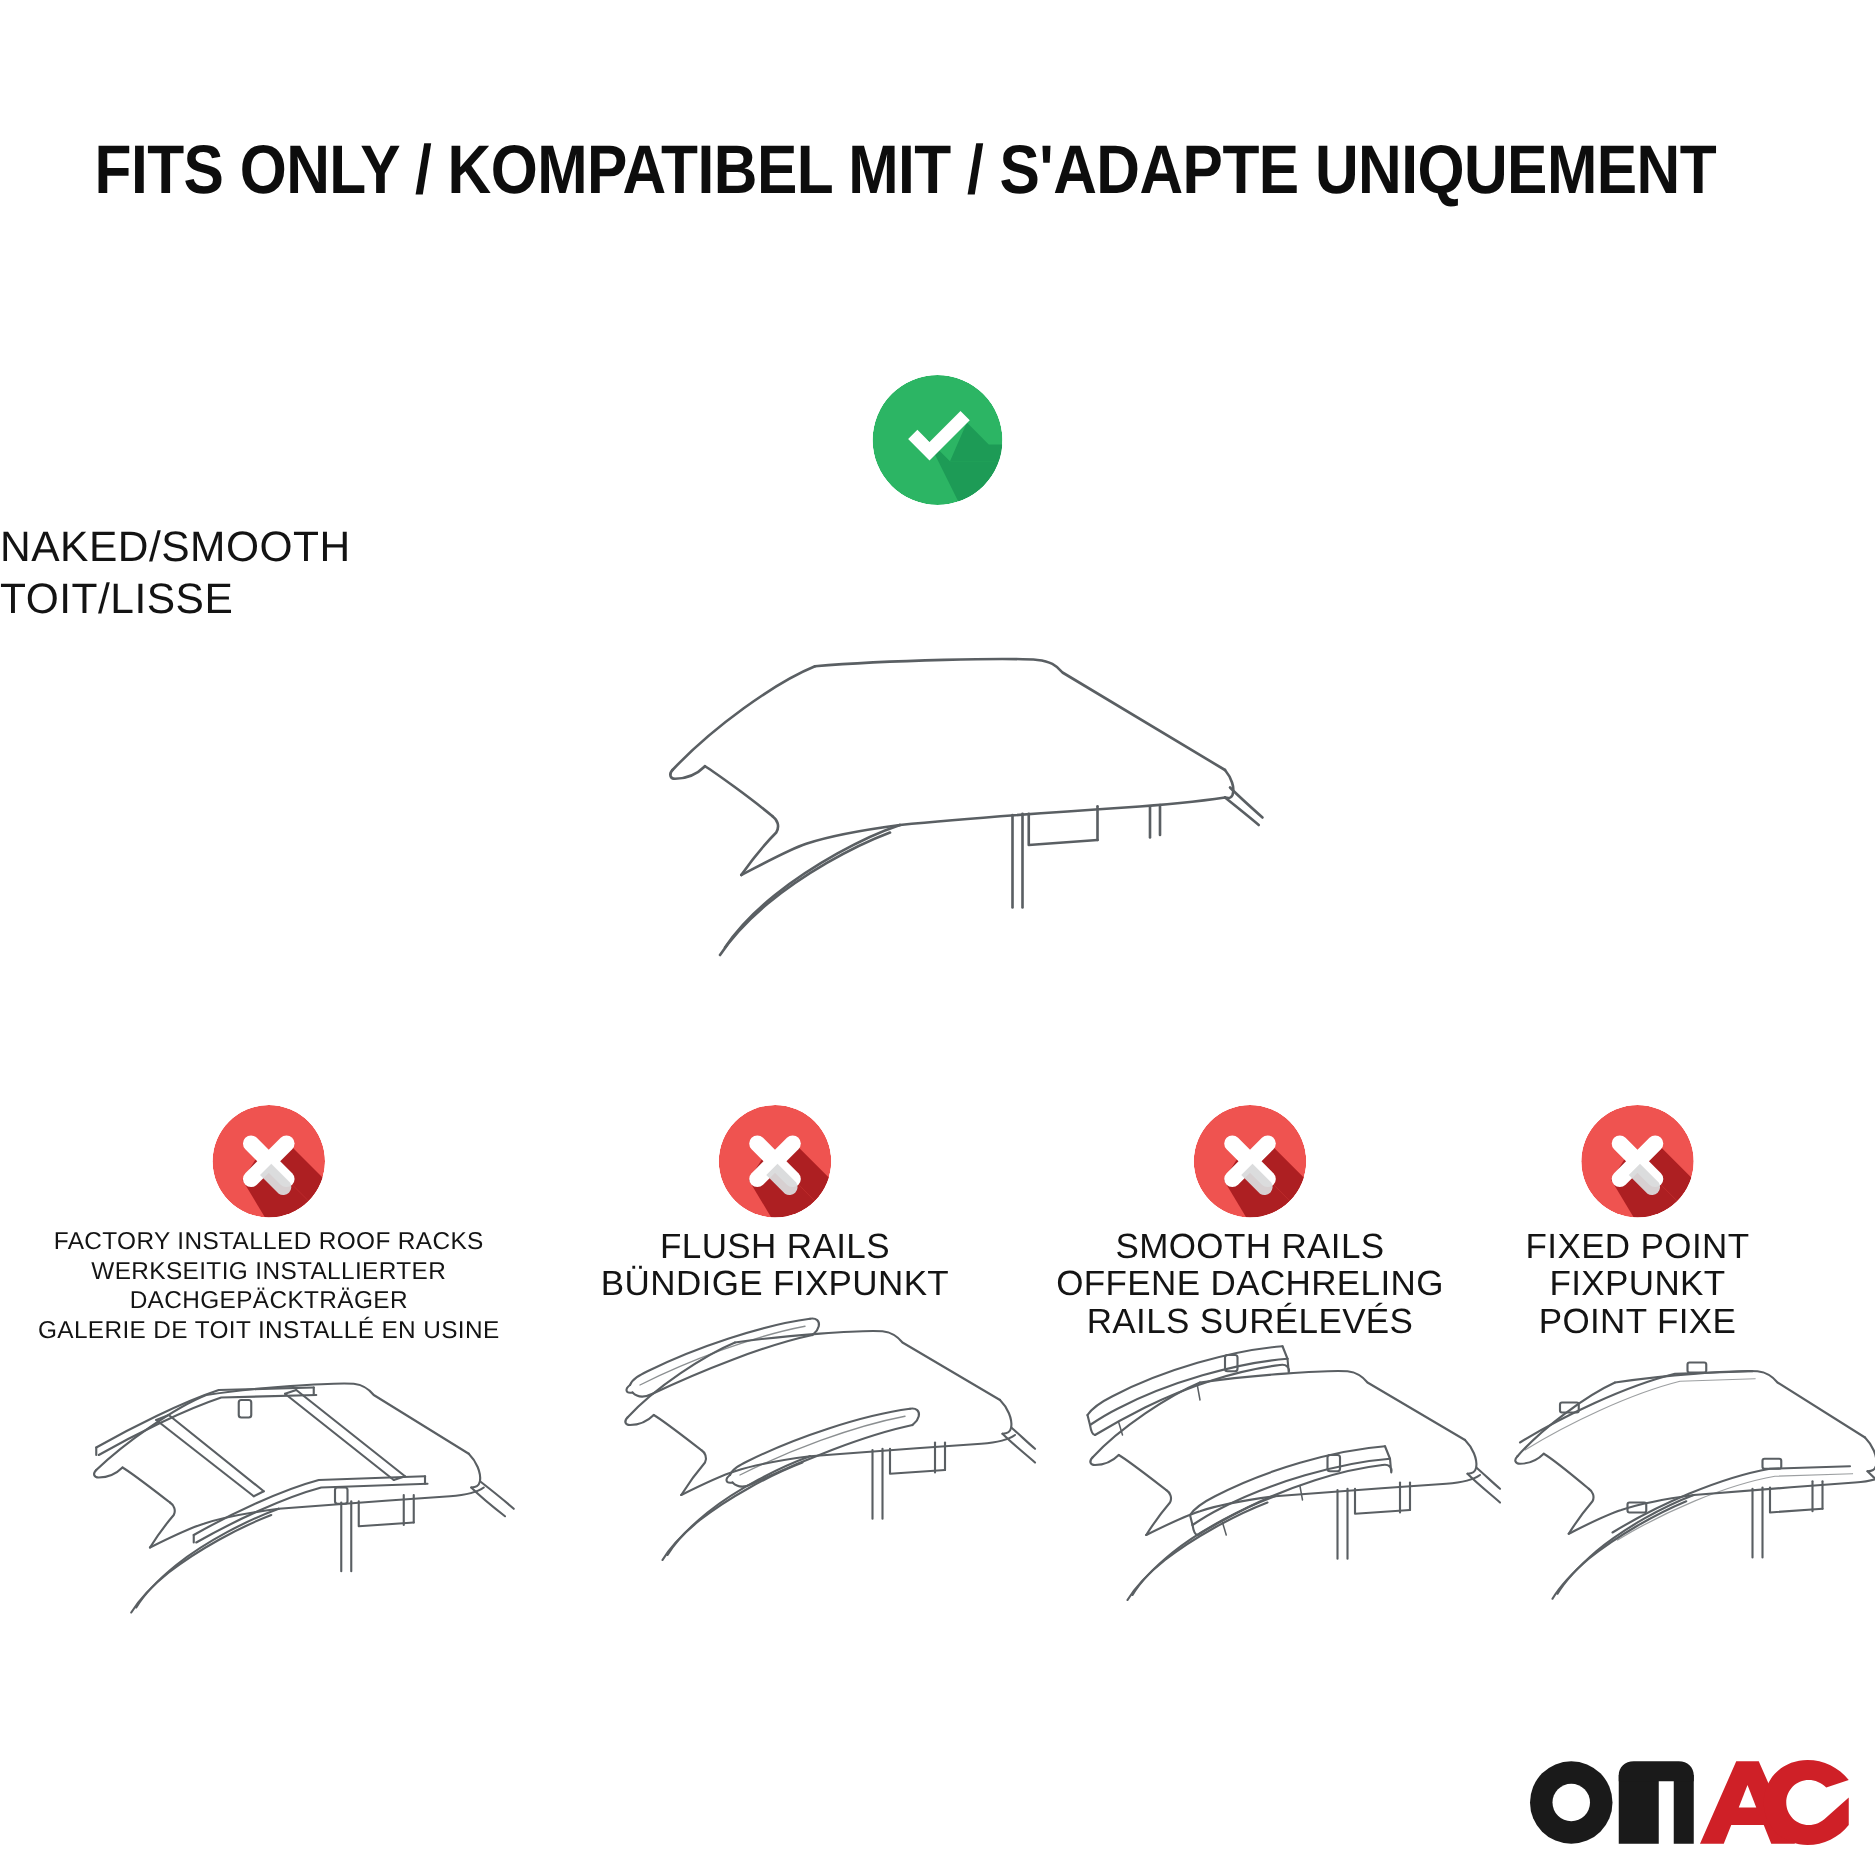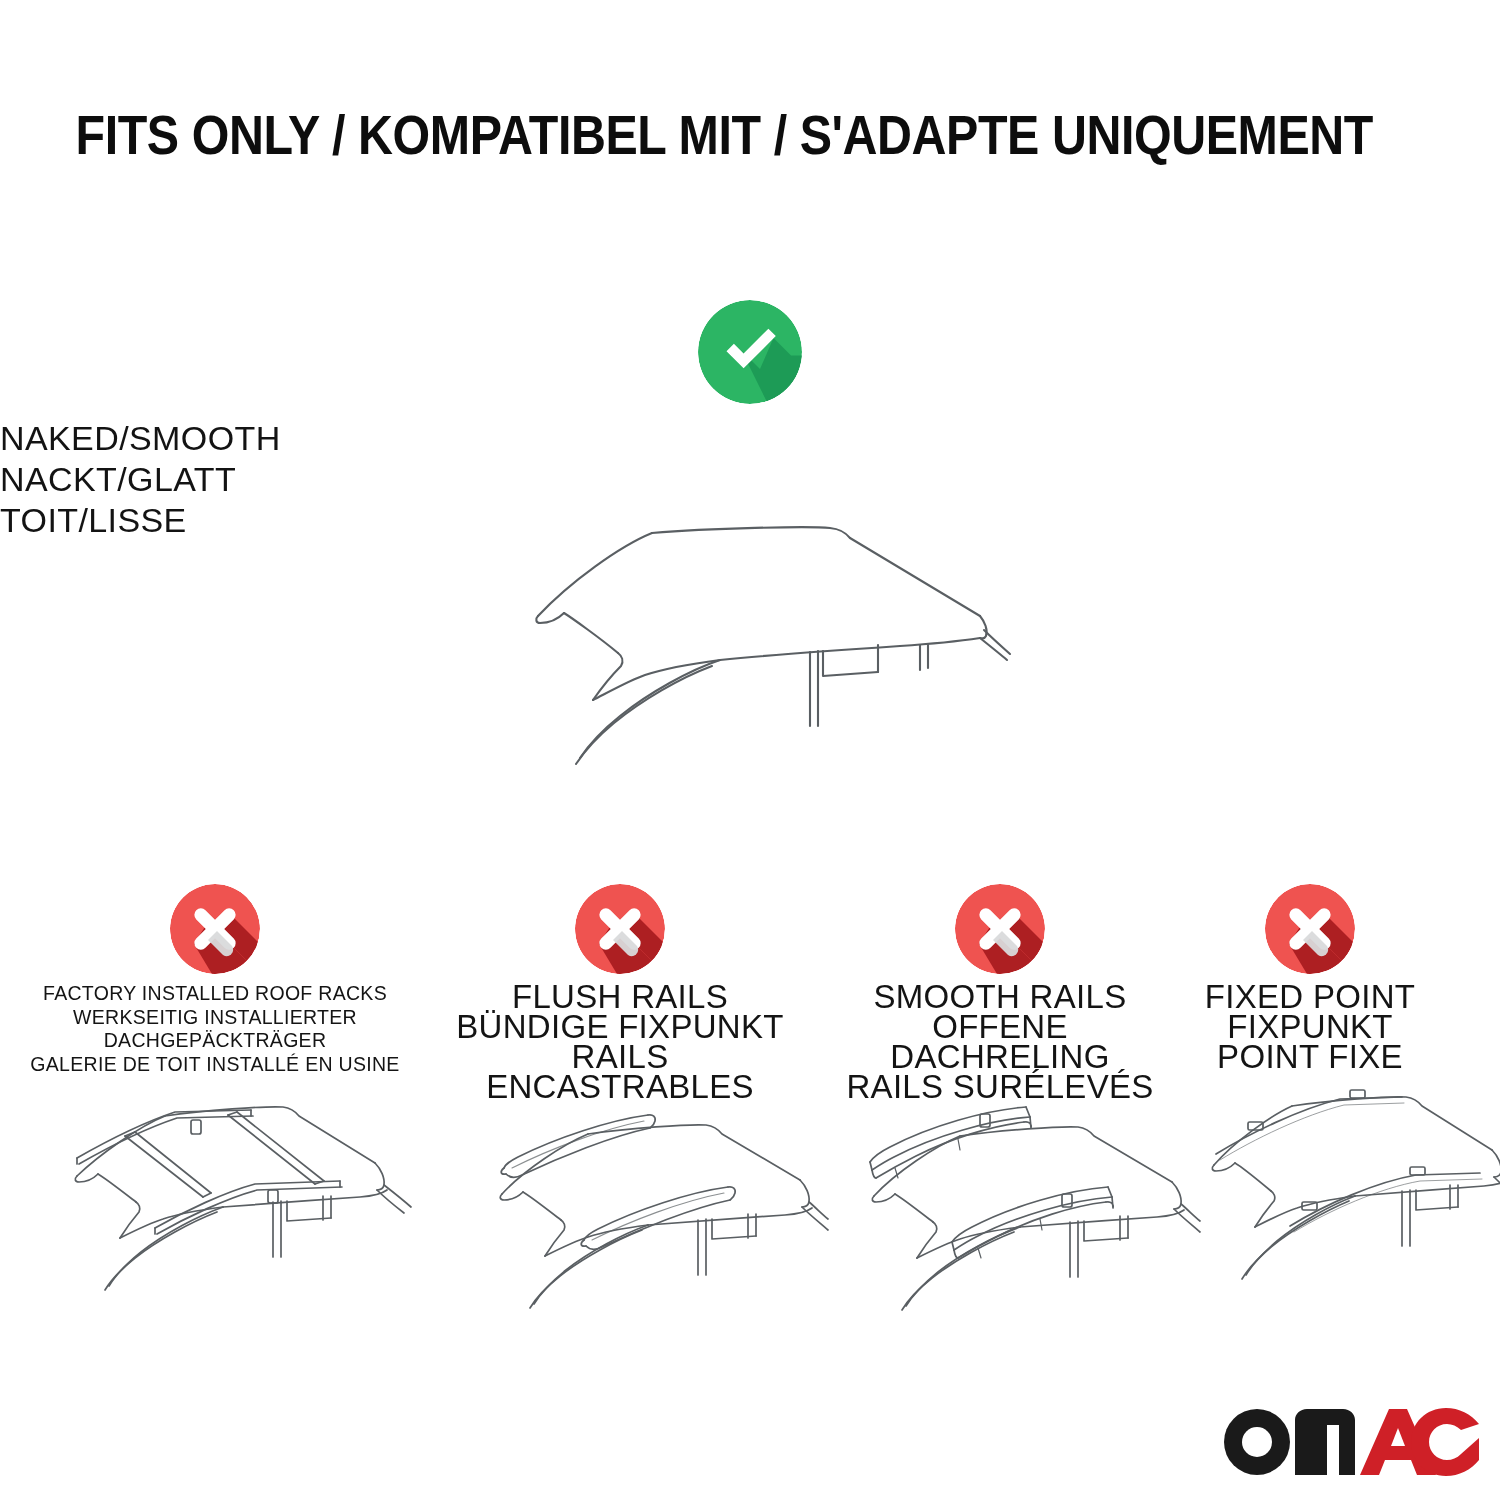--- a/index.html
+++ b/index.html
@@ -104,21 +104,21 @@
     margin-top: 8px;
     color: #141414;
     font-weight: 400;
   }
   .x-labels.small {
     font-size: 19.5px;
     line-height: 23.5px;
     letter-spacing: 0.3px;
   }
   .x-labels.normal {
-    font-size: 33px;
+    font-size: 28px;
     line-height: 30px;
     letter-spacing: 0.3px;
   }
   .roof-small {
     position: relative;
     margin: 4px auto 0;
     width: 400px;
     height: 210px;
   }
   .roof-small.narrow { width: 340px; }
@@ -158,21 +158,20 @@
           <path d="M43.5 50.5 L62 69 L104 69 L104 104 L70 104 Z" fill="#1d9b56"></path>
           <path d="M75.5 38 L93 55.5 L104 55.5 L104 69 L62 69 Z" fill="#1d9b56"></path>
 
           <path d="M28.5 51.2 L35.9 43.8 L45.6 53.5 L70.4 28.7 L77.8 36.1 L45.6 68.3 Z" fill="#ffffff"></path>
         </g>
       </svg>
     </span>
 
     <div class="top-labels">
       <div>NAKED/SMOOTH</div>
-      <div>NACKT/GLATT</div>
       <div>TOIT/LISSE</div>
     </div>
   </div>
 
   <div class="roof-top">
     <svg width="560" height="290" viewBox="0 0 560 290" aria-hidden="true">
       <g fill="none" stroke="#5a5f63" stroke-width="2.1" stroke-linecap="round" stroke-linejoin="round">
 
         <path d="M172 13 C 230 8 330 6 350 8 C 360 9 365 12 370 18 L 500 96"></path>
         <path d="M172 13 C 140 26 90 62 58 96"></path>
@@ -289,21 +288,20 @@
               <rect x="18.5" y="38.5" width="53" height="13" rx="6.5" transform="rotate(45 45 45)" fill="#ffffff"></rect>
               <rect x="18.5" y="38.5" width="53" height="13" rx="6.5" transform="rotate(-45 45 45)" fill="#ffffff"></rect>
               <path d="M47 47 L62 62 A6.5 6.5 0 0 1 53 71 L38 56 Z" fill="#d9dadb" opacity="0.95"></path>
             </g>
           </g>
         </svg>
       </span>
       <div class="x-labels normal">
         <div>FLUSH RAILS</div>
         <div>BÜNDIGE FIXPUNKT</div>
-        <div>RAILS ENCASTRABLES</div>
       </div>
       <div class="roof-small">
         <svg width="360" height="210" viewBox="0 0 360 210" aria-hidden="true">
           <g fill="none" stroke="#5a5f63" stroke-width="1.7" stroke-linecap="round" stroke-linejoin="round">
             <path d="M128 28 C 170 22 228 18 246 19 C 254 20 258 23 262 28 L 340 74"></path>
             <path d="M128 28 C 104 38 64 64 42 88"></path>
             <path d="M42 88 C 39 91 40 94 44 94 C 52 94 58 91 63 86"></path>
             <path d="M63 86 C 70 90 88 104 101 114"></path>
             <path d="M101 114 C 104 116 106 120 104 124 C 98 131 90 142 85 150"></path>
             <path d="M85 150 C 95 145 115 135 128 131 C 140 127 165 122 188 119"></path>

